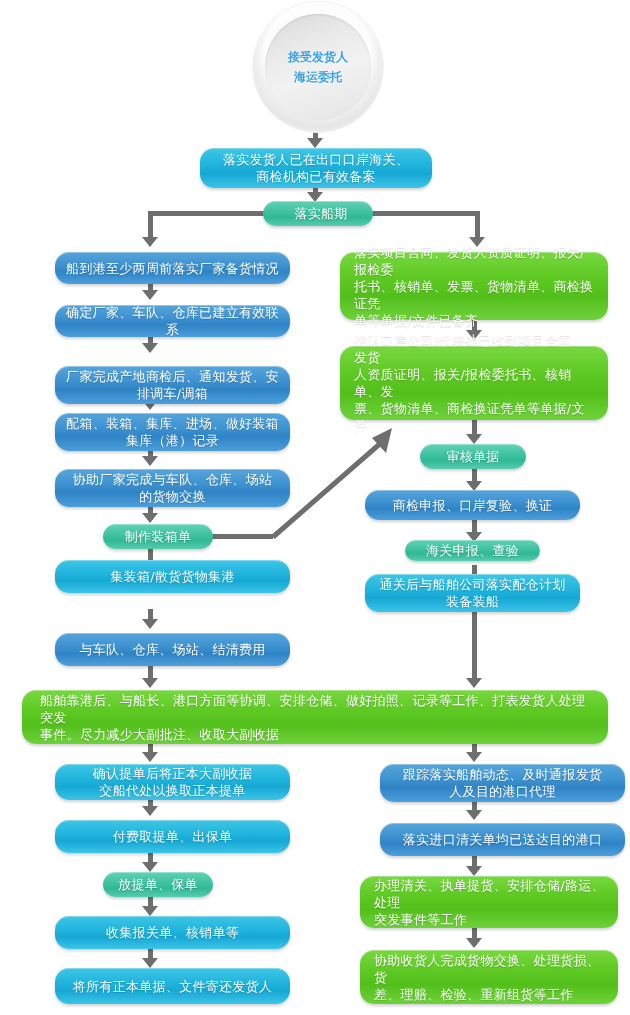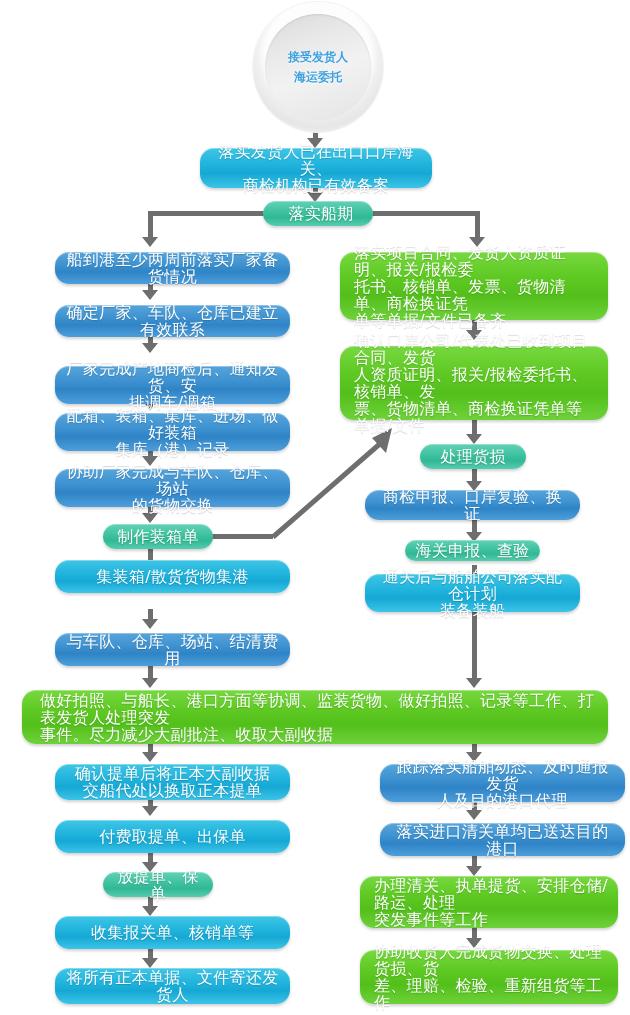--- a/index.html
+++ b/index.html
@@ -13,21 +13,21 @@
 
   
   .node{
     position:absolute;
     box-sizing:border-box;
     display:flex;
     align-items:center;
     justify-content:center;
     text-align:center;
     color:#ffffff;
-    font-size:16px;
+    font-size:13px;
     line-height:17px;
     letter-spacing:.3px;
     padding:4px 10px;
     border-radius:14px;
     z-index:3;
     white-space:pre-line;
     text-shadow:0 1px 1px rgba(0,0,0,.18);
   }
   .node.pill{border-radius:999px;}
 
@@ -173,38 +173,38 @@
 单等单据/文件已备齐</div>
   <div class="conn vline" style="left:472px;top:320px;height:16px;"></div>
   <div class="arrow-down" style="left:466px;top:330px;"></div>
 
   <div class="node c-green" style="left:340px;top:346px;width:268px;height:74px;justify-content:flex-start;text-align:left;padding-left:14px;">确认口岸公司/代表处已收到项目合同、发货
 人资质证明、报关/报检委托书、核销单、发
 票、货物清单、商检换证凭单等单据/文件</div>
   <div class="conn vline" style="left:472px;top:420px;height:20px;"></div>
   <div class="arrow-down" style="left:466px;top:434px;"></div>
 
-  <div class="node pill c-teal" style="left:420px;top:444px;width:106px;height:25px;">处理货损</div>
+  <div class="node pill c-teal" style="left:420px;top:444px;width:106px;height:25px;">审核单据</div>
   <div class="conn vline" style="left:472px;top:469px;height:18px;"></div>
   <div class="arrow-down" style="left:466px;top:481px;"></div>
 
   <div class="node c-blue" style="left:365px;top:490px;width:215px;height:30px;">商检申报、口岸复验、换证</div>
   <div class="conn vline" style="left:472px;top:520px;height:18px;"></div>
   <div class="arrow-down" style="left:466px;top:532px;"></div>
 
   <div class="node pill c-teal" style="left:405px;top:540px;width:135px;height:21px;">海关申报、查验</div>
   <div class="conn vline" style="left:472px;top:565px;height:16px;"></div>
   <div class="arrow-down" style="left:466px;top:575px;"></div>
 
   <div class="node c-cyan" style="left:365px;top:574px;width:215px;height:38px;">通关后与船舶公司落实配仓计划
 装备装船</div>
   <div class="conn vline" style="left:472px;top:612px;height:72px;"></div>
   <div class="arrow-down" style="left:466px;top:678px;"></div>
 
-  <div class="node c-green" style="left:22px;top:690px;width:586px;height:54px;justify-content:flex-start;text-align:left;padding-left:18px;">做好拍照、与船长、港口方面等协调、监装货物、做好拍照、记录等工作、打表发货人处理突发
+  <div class="node c-green" style="left:22px;top:690px;width:586px;height:54px;justify-content:flex-start;text-align:left;padding-left:18px;">船舶靠港后、与船长、港口方面等协调、安排仓储、做好拍照、记录等工作、打表发货人处理突发
 事件。尽力减少大副批注、收取大副收据</div>
 
   <div class="conn vline" style="left:148px;top:744px;height:14px;"></div>
   <div class="arrow-down" style="left:142px;top:752px;"></div>
   <div class="conn vline" style="left:472px;top:744px;height:14px;"></div>
   <div class="arrow-down" style="left:466px;top:752px;"></div>
 
   <div class="node c-cyan" style="left:55px;top:764px;width:235px;height:36px;">确认提单后将正本大副收据
 交船代处以换取正本提单</div>
   <div class="conn vline" style="left:148px;top:800px;height:12px;"></div>

